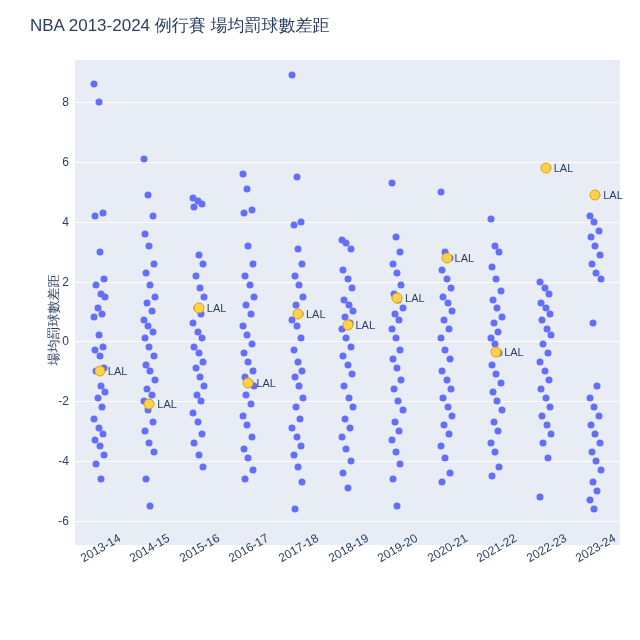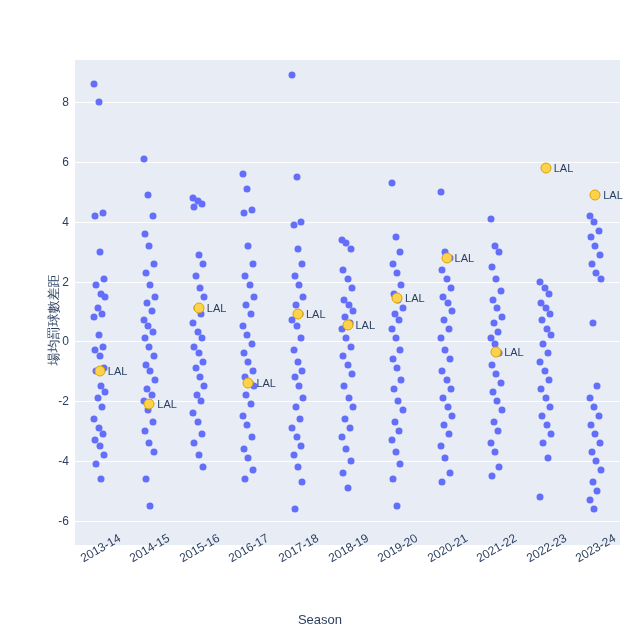--- a/index.html
+++ b/index.html
@@ -99,23 +99,23 @@
     color: #2a3f5f;
     white-space: nowrap;
     transform: translateY(-50%);
   }
 </style>
 </head>
 <body>
 
 <div id="chart-root">
 
+  <div id="chart-title">NBA 2013-2024 例行賽 場均罰球數差距</div>
 
   <div id="y-axis-title">場均罰球數差距</div>
-  <div id="x-axis-title">Season</div>
 
   <div id="plot-area">
     <div id="gridlines">
         <div class="gridline" style="top: 461.049px;"></div>
         <div class="gridline" style="top: 401.173px;"></div>
         <div class="gridline" style="top: 341.296px;"></div>
         <div class="gridline" style="top: 281.42px;"></div>
         <div class="gridline" style="top: 221.543px;"></div>
         <div class="gridline" style="top: 161.667px;"></div>
         <div class="gridline" style="top: 101.79px;"></div>

